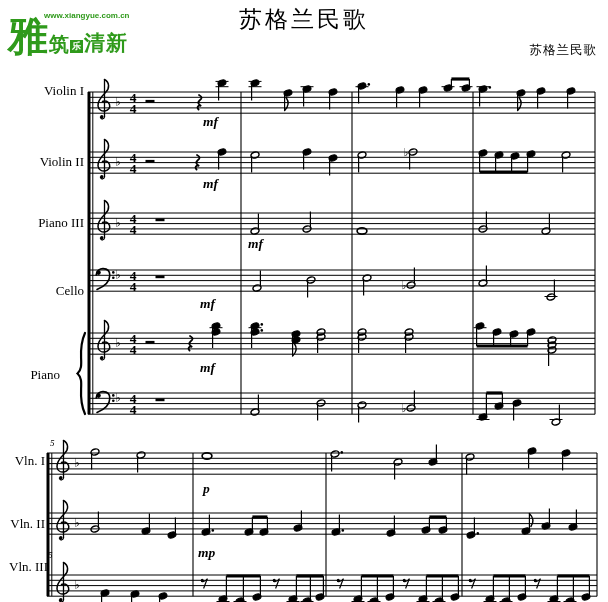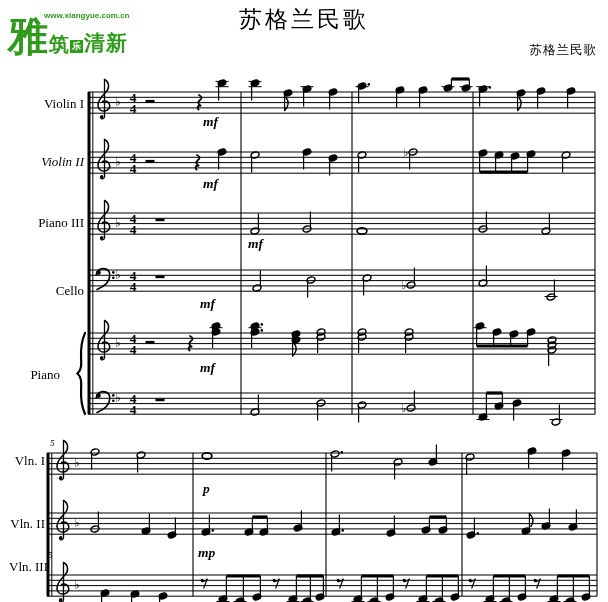--- a/index.html
+++ b/index.html
@@ -443,22 +443,22 @@
       <ellipse cx="554" cy="599" rx="4.1" ry="2.9" fill="#000000" stroke="#000000" stroke-width="1" transform="rotate(-18 554 599)"></ellipse>
       <line x1="557.4" y1="598" x2="557.4" y2="576" stroke="#000000" stroke-width="1.2"></line>
       <line x1="563.5" y1="601.5" x2="576.5" y2="601.5" stroke="#000000" stroke-width="1"></line>
       <ellipse cx="570" cy="601" rx="4.1" ry="2.9" fill="#000000" stroke="#000000" stroke-width="1" transform="rotate(-18 570 601)"></ellipse>
       <line x1="573.4" y1="600" x2="573.4" y2="576" stroke="#000000" stroke-width="1.2"></line>
       <ellipse cx="586" cy="597" rx="4.1" ry="2.9" fill="#000000" stroke="#000000" stroke-width="1" transform="rotate(-18 586 597)"></ellipse>
       <line x1="589.4" y1="596" x2="589.4" y2="576" stroke="#000000" stroke-width="1.2"></line>
       <line x1="557.4" y1="576" x2="589.4" y2="576" stroke="#000000" stroke-width="3.2"></line>
     </svg>
   <div id="labels">
-      <div class="staff-label" style="width: 84px; top: 96px;">Violin I</div>
-      <div class="staff-label" style="width: 84px; top: 154px; font-style: italic;">Violin II</div>
+      <div class="staff-label" style="width: 84px; top: 83px;">Violin I</div>
+      <div class="staff-label" style="width: 84px; top: 154px;">Violin II</div>
       <div class="staff-label" style="width: 84px; top: 215px;">Piano III</div>
       <div class="staff-label" style="width: 84px; top: 283px;">Cello</div>
       <div class="staff-label" style="width: 60px; top: 367px;">Piano</div>
       <div class="staff-label" style="width: 45px; top: 453px;">Vln. I</div>
       <div class="staff-label" style="width: 45px; top: 516px;">Vln. II</div>
       <div class="staff-label" style="width: 48px; top: 559px;">Vln. III</div>
     </div>
 </div>
 
 </body></html>

